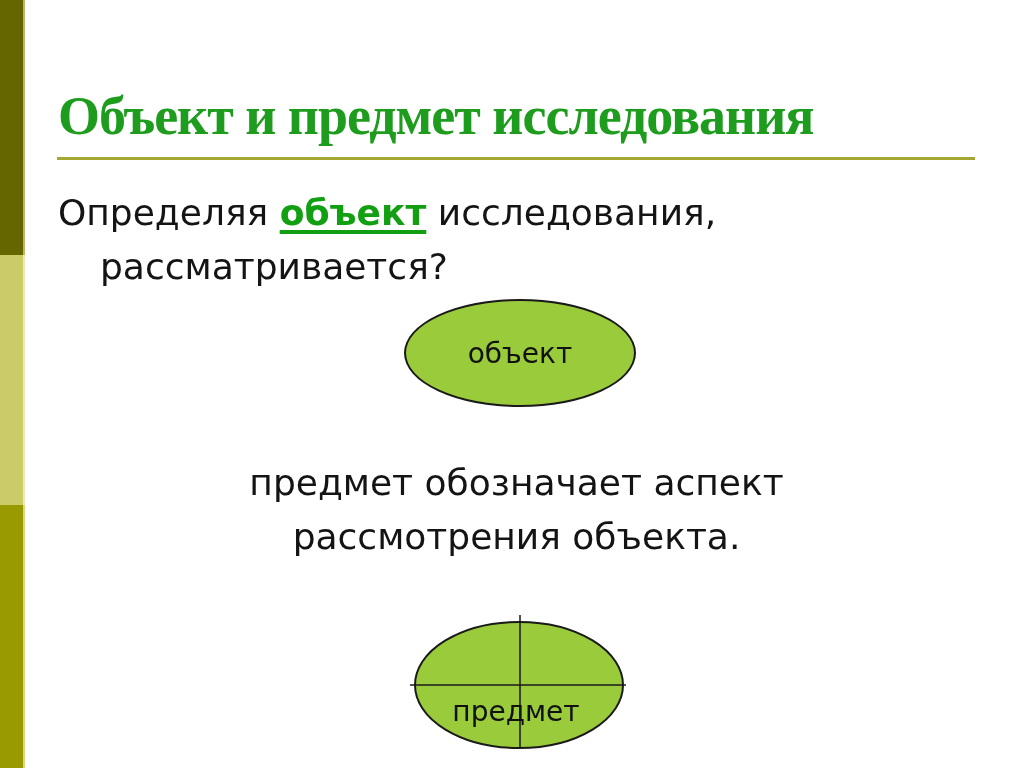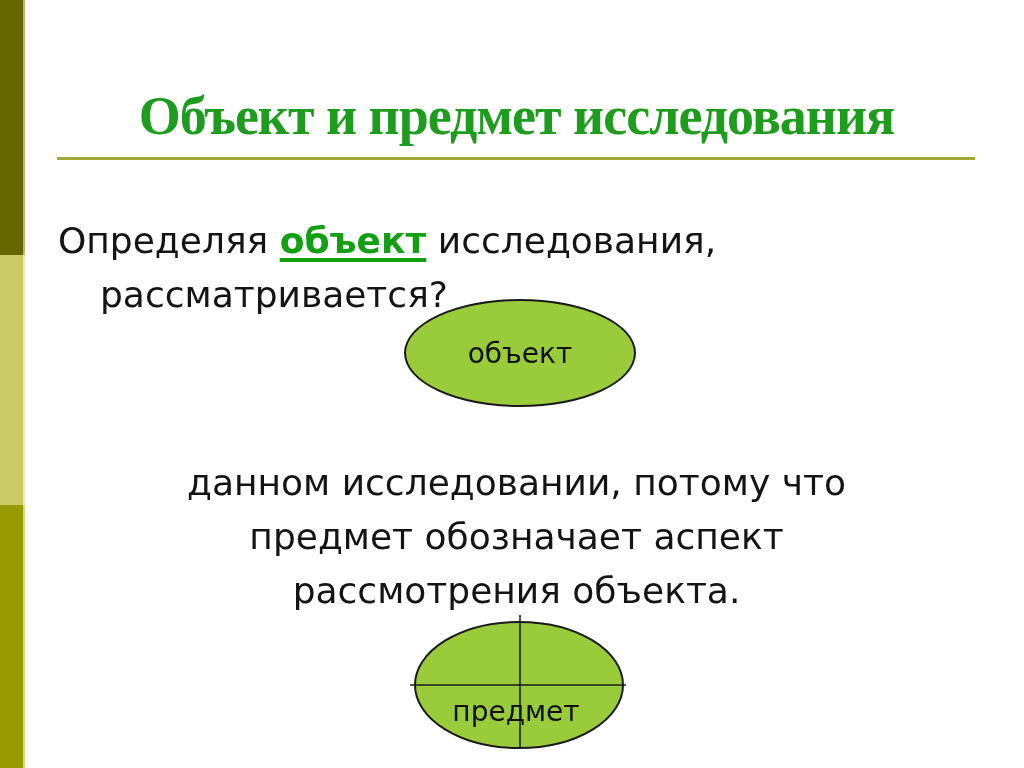--- a/index.html
+++ b/index.html
@@ -10,29 +10,28 @@
   }
   
   .sidebar{position:absolute;left:0;top:0;width:25px;height:768px;}
   .seg{position:absolute;left:0;width:23px;}
   .seg-dark{top:0;height:255px;background:#666600;border-right:2px solid #b9b95e;}
   .seg-light{top:255px;height:250px;background:#cbcc67;border-right:2px solid #ebecb4;}
   .seg-olive{top:505px;height:263px;background:#999900;border-right:2px solid #d8d87f;}
   
   .title{
     position:absolute;left:58px;top:84px;width:917px;margin:0;
-    text-align:center;
     font-family:"Liberation Serif","DejaVu Serif",serif;
     font-weight:bold;font-size:54px;line-height:64px;
     color:#1e9c1e;letter-spacing:-1px;
   }
   .rule{position:absolute;left:57px;top:157px;width:918px;height:3px;background:#a6a632;}
   
   .para{position:absolute;color:#141414;font-size:36px;line-height:54px;}
-  .p1{left:58px;top:186px;width:917px;text-align:left;margin-top:28px;}
+  .p1{left:58px;top:186px;width:917px;text-align:left;}
   .p1 .line-indent{padding-left:42px;}
   .p2{left:58px;top:456px;width:917px;text-align:center;}
   .kw{
     color:#12a012;font-weight:bold;
     text-decoration:underline;
     text-decoration-thickness:4px;
     text-underline-offset:5px;
   }
   
   .ellipse1{
@@ -64,21 +63,20 @@
 <div class="para p1">
   <div class="line"><span>Определяя </span><span class="kw">объект</span><span> исследования,</span></div>
   <div class="line line-indent"><span>рассматривается?</span></div>
 </div>
 
 <div class="ellipse1">
   <span class="ellipse-label">объект</span>
 </div>
 
 <div class="para p2">
-  <div class="line"><span>данном исследовании, потому что</span></div>
   <div class="line"><span>предмет обозначает аспект</span></div>
   <div class="line"><span>рассмотрения объекта.</span></div>
 </div>
 
 <div class="ellipse2-wrap">
   <svg width="232" height="140" viewBox="0 0 232 140">
     <ellipse cx="119" cy="74" rx="104" ry="63" fill="#9acb3b" stroke="#1a1a1a" stroke-width="2"></ellipse>
     <line x1="120" y1="4" x2="120" y2="136" stroke="#1a1a1a" stroke-width="1.5"></line>
     <line x1="10" y1="74" x2="226" y2="74" stroke="#1a1a1a" stroke-width="1.5"></line>
   </svg>

